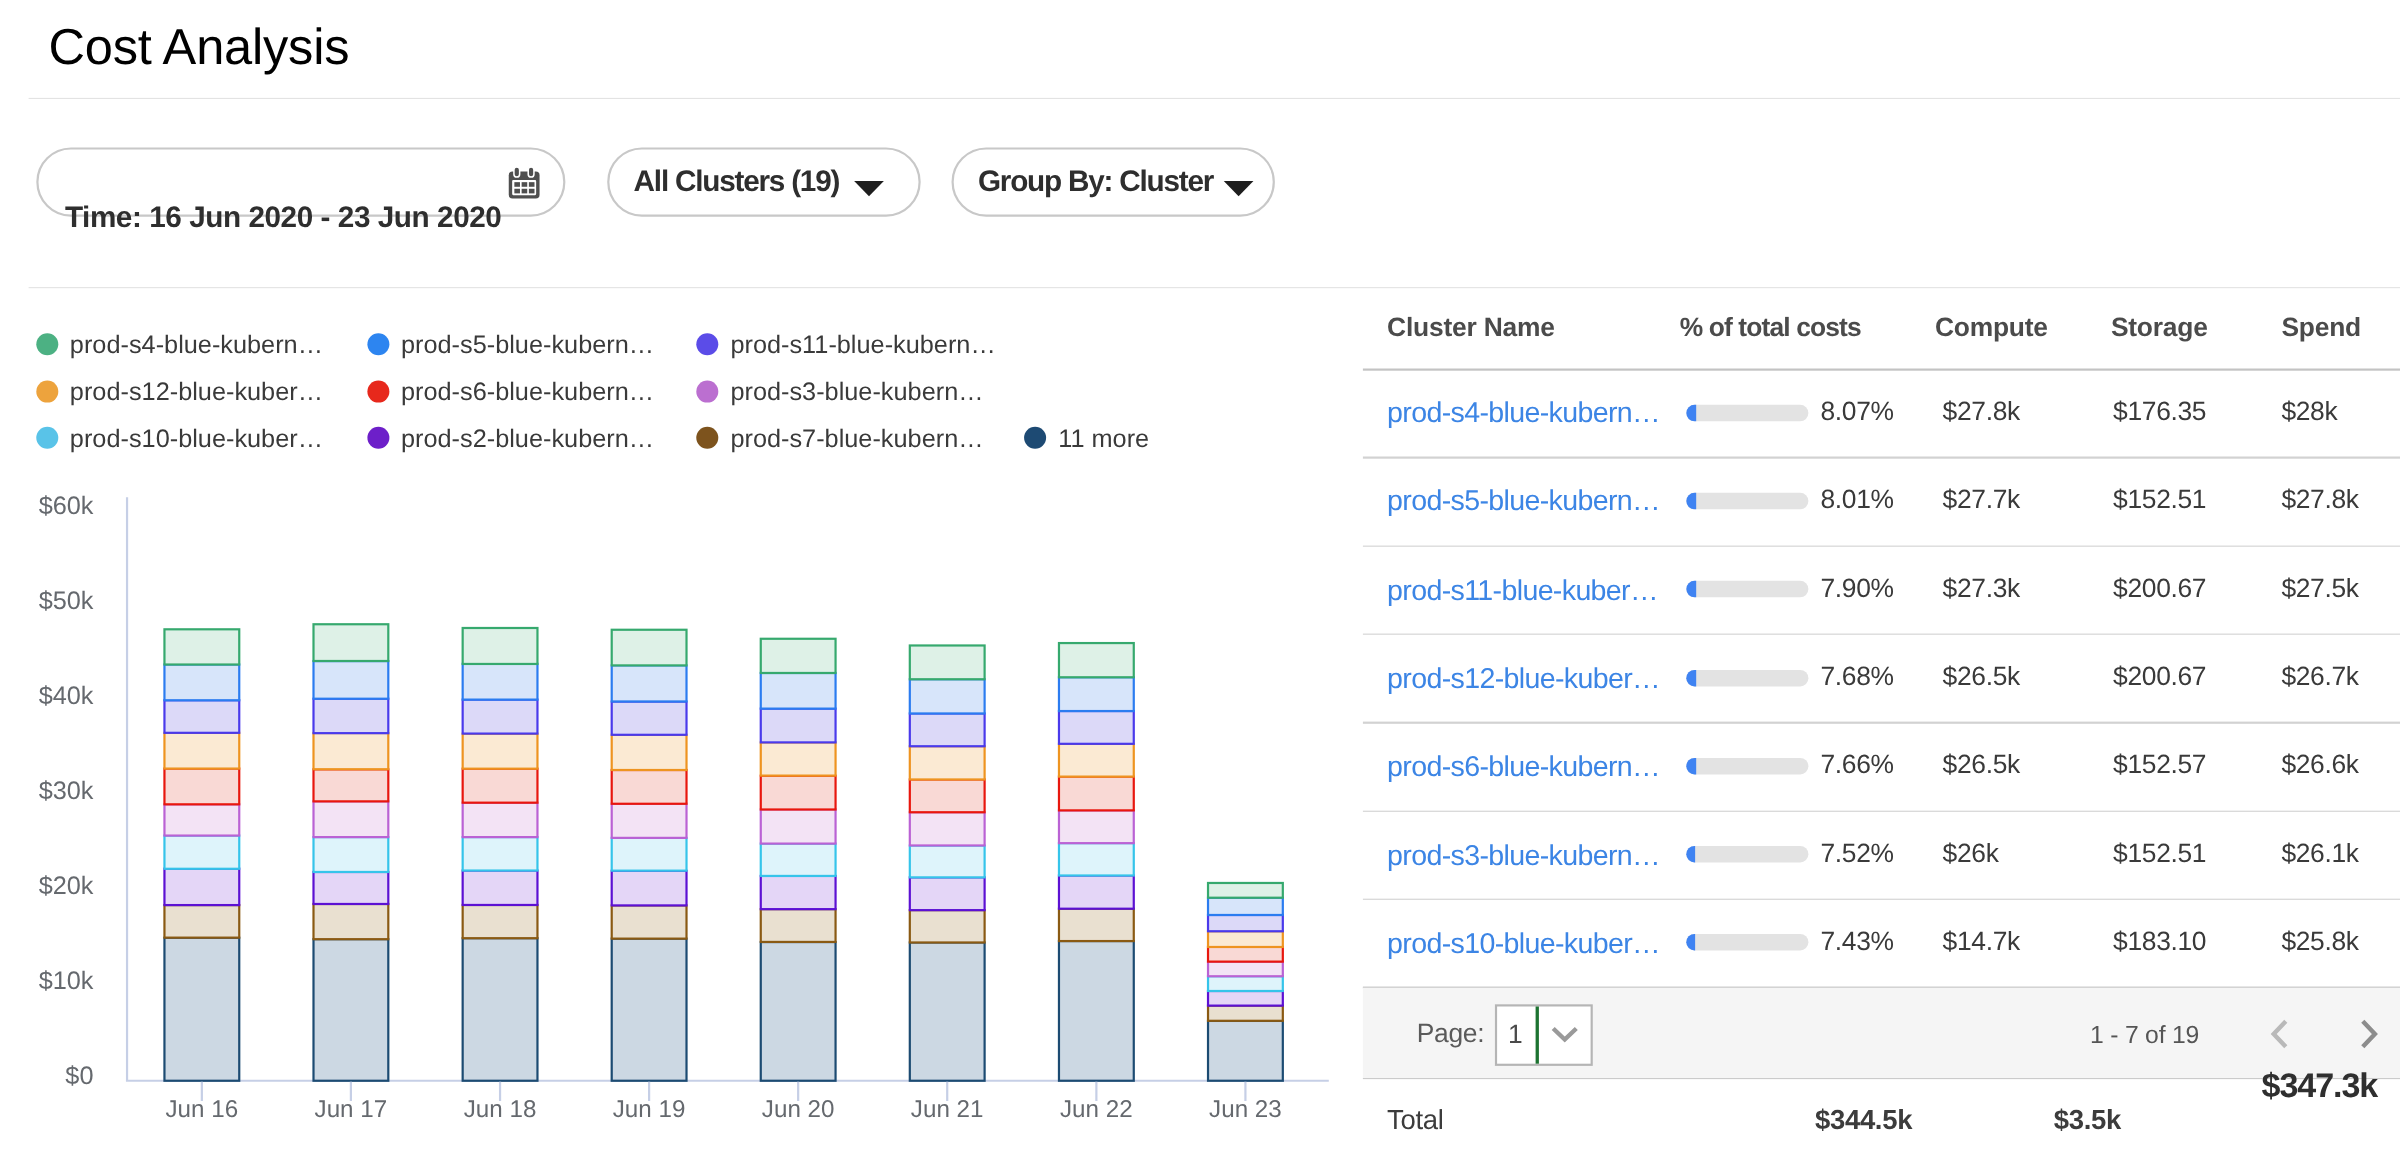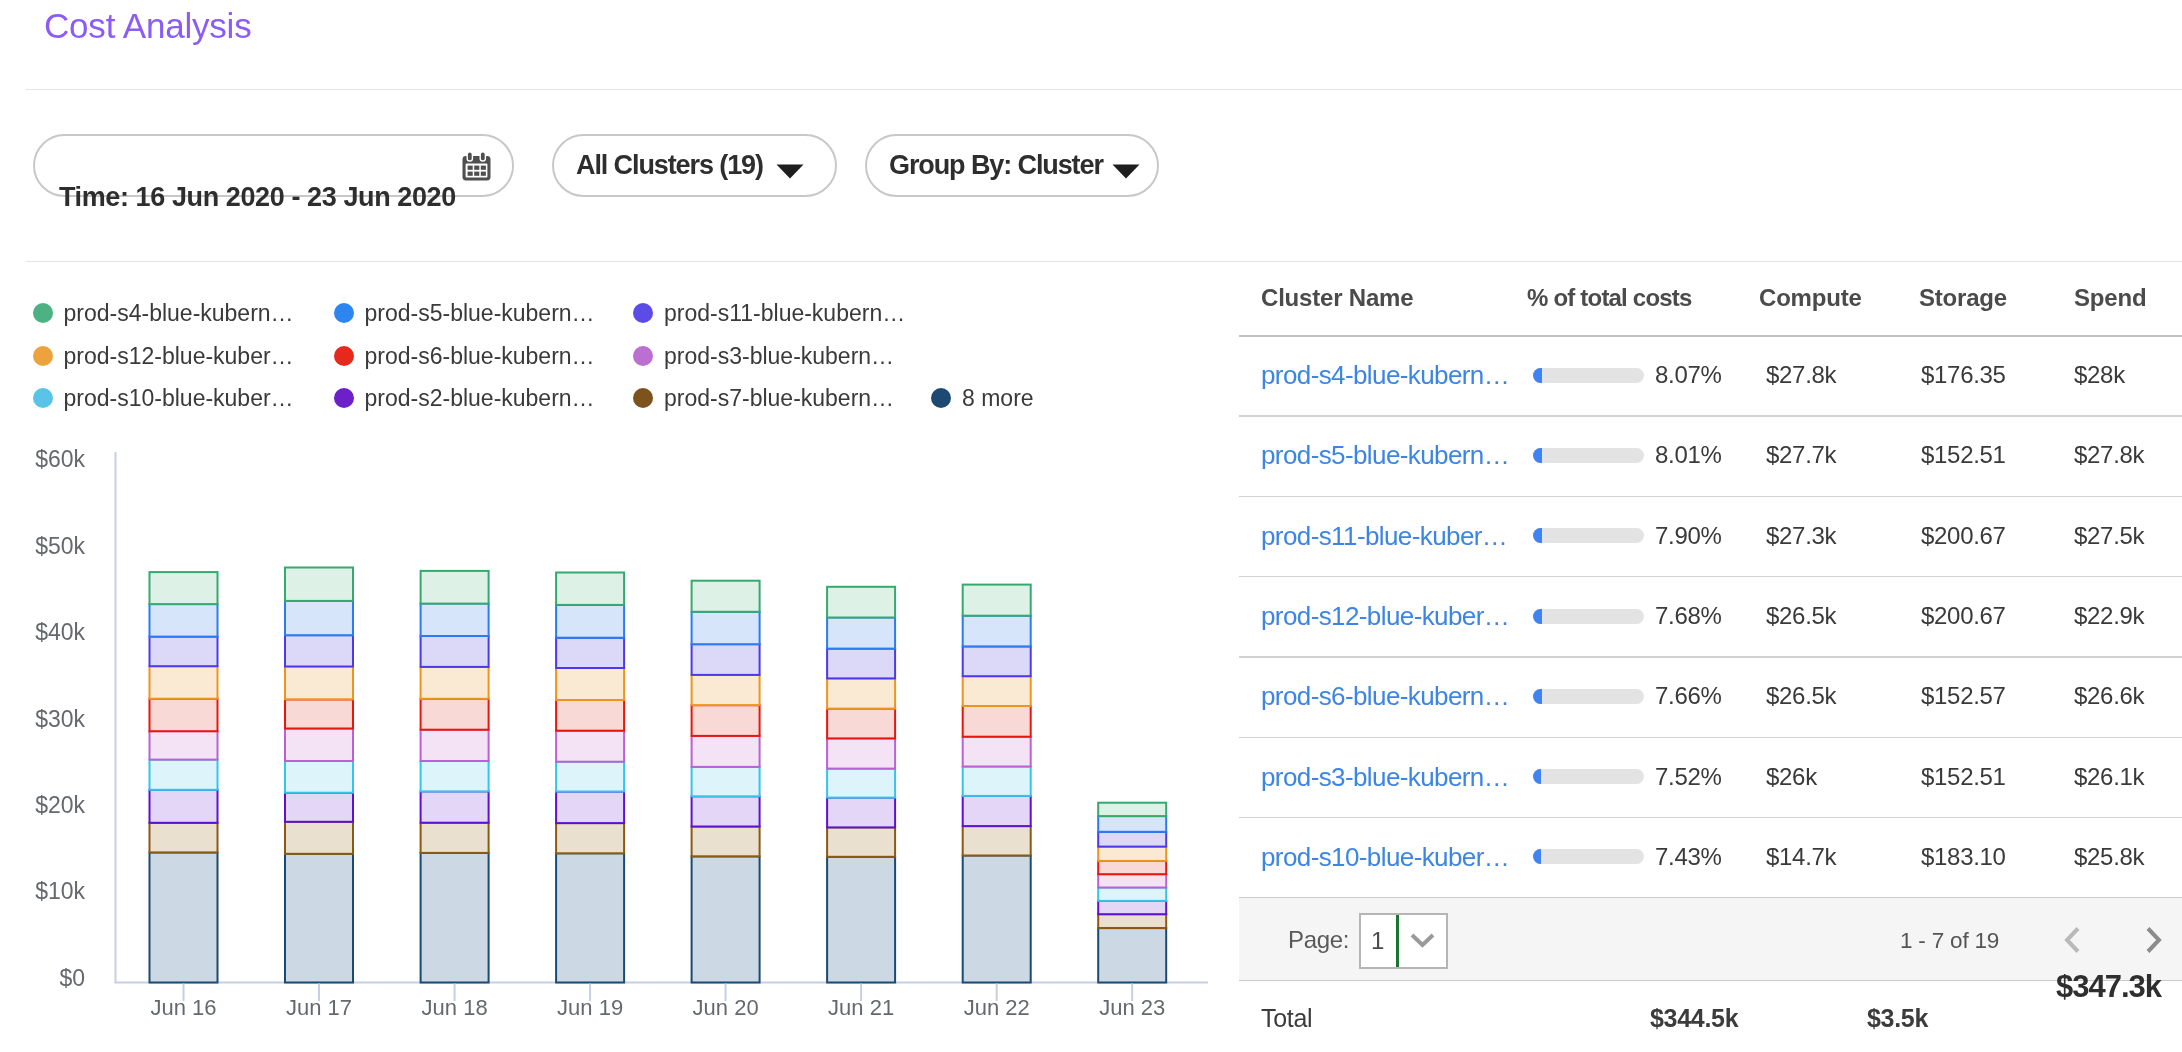--- a/index.html
+++ b/index.html
@@ -8,21 +8,21 @@
 .th  { position:absolute; font-size:24px; line-height:26px; font-weight:bold; color:#4b4b4b; letter-spacing:-0.2px; }
 .lnk { position:absolute; font-size:26px; line-height:32px; color:#3c85e5; letter-spacing:-0.6px; }
 .tc  { position:absolute; font-size:24px; line-height:30px; color:#3a3a3a; letter-spacing:-0.3px; }
 .ftx { position:absolute; font-size:24px; line-height:30px; letter-spacing:-0.3px; }
 .tot { position:absolute; font-size:25px; line-height:30px; color:#3c3c3c; letter-spacing:-0.3px; }
 .pill { position:absolute; top:134px; height:63px; border:2px solid #c8c8c8; border-radius:32px; background:#fff; }
 .btx { position:absolute; font-size:27px; line-height:31px; font-weight:bold; color:#2e2e2e; letter-spacing:-1.1px; }
 .btx1 { letter-spacing:-0.4px;margin-top:32px; }
 </style></head>
 <body>
-<div class="abs" style="left:44px;top:4px;font-size:35px;line-height:44px;color:#8b5cf6;letter-spacing:-0.2px">Cost Analysis</div>
+<div class="abs" style="left:44px;top:20px;font-size:46px;line-height:44px;color:#000000;letter-spacing:-0.2px">Cost Analysis</div>
 <div class="abs" style="left:26px;right:0;top:88.5px;height:1.5px;background:#e3e3e3"></div>
 <div class="abs" style="left:26px;right:0;top:260.5px;height:1.5px;background:#e3e3e3"></div>
 <div class="pill" style="left:33px;width:481px"></div>
 <div class="btx btx1" style="left:59px;top:150px">Time: 16 Jun 2020 - 23 Jun 2020</div>
 <svg width="31" height="31" viewBox="0 0 31 31" style="position:absolute;left:461px;top:151px">
 <rect x="1.5" y="5" width="28" height="24.5" rx="3.4" fill="#4f4f4f"></rect>
 <rect x="4.6" y="12.6" width="21.8" height="13.8" rx="1" fill="#fff"></rect>
 <rect x="6.2" y="0.8" width="5.2" height="9.2" rx="2.6" fill="#4f4f4f" stroke="#fff" stroke-width="1.4"></rect>
 <rect x="19.2" y="0.8" width="5.2" height="9.2" rx="2.6" fill="#4f4f4f" stroke="#fff" stroke-width="1.4"></rect>
 <g fill="#4f4f4f">
@@ -56,21 +56,21 @@
 <div class="ltx" style="left:364.5px;top:341px">prod-s6-blue-kubern…</div>
 <div style="position:absolute;left:633px;top:346px;width:20px;height:20px;border-radius:50%;background:#bb6fd0"></div>
 <div class="ltx" style="left:664px;top:341px">prod-s3-blue-kubern…</div>
 <div style="position:absolute;left:32.5px;top:388px;width:20px;height:20px;border-radius:50%;background:#59c3e8"></div>
 <div class="ltx" style="left:63.5px;top:383px">prod-s10-blue-kuber…</div>
 <div style="position:absolute;left:333.5px;top:388px;width:20px;height:20px;border-radius:50%;background:#6d1fc9"></div>
 <div class="ltx" style="left:364.5px;top:383px">prod-s2-blue-kubern…</div>
 <div style="position:absolute;left:633px;top:388px;width:20px;height:20px;border-radius:50%;background:#7d531d"></div>
 <div class="ltx" style="left:664px;top:383px">prod-s7-blue-kubern…</div>
 <div style="position:absolute;left:931px;top:388px;width:20px;height:20px;border-radius:50%;background:#1d4a73"></div>
-<div class="ltx" style="left:962px;top:383px">8 more</div>
+<div class="ltx" style="left:962px;top:383px">11 more</div>
 <svg width="2182" height="1052" viewBox="0 0 2182 1052" style="position:absolute;left:0;top:0" xmlns="http://www.w3.org/2000/svg">
     <line x1="115.5" y1="452" x2="115.5" y2="982.5" stroke="#c6cfe6" stroke-width="2"></line>
     <line x1="114.5" y1="982.5" x2="1208" y2="982.5" stroke="#c6cfe6" stroke-width="2"></line>
     <text x="85" y="979.7" text-anchor="end" dominant-baseline="middle" font-family="Liberation Sans, sans-serif" font-size="23" fill="#65696e">$0</text>
     <text x="85" y="893.3" text-anchor="end" dominant-baseline="middle" font-family="Liberation Sans, sans-serif" font-size="23" fill="#65696e">$10k</text>
     <text x="85" y="806.9" text-anchor="end" dominant-baseline="middle" font-family="Liberation Sans, sans-serif" font-size="23" fill="#65696e">$20k</text>
     <text x="85" y="720.5" text-anchor="end" dominant-baseline="middle" font-family="Liberation Sans, sans-serif" font-size="23" fill="#65696e">$30k</text>
     <text x="85" y="634.1" text-anchor="end" dominant-baseline="middle" font-family="Liberation Sans, sans-serif" font-size="23" fill="#65696e">$40k</text>
     <text x="85" y="547.7" text-anchor="end" dominant-baseline="middle" font-family="Liberation Sans, sans-serif" font-size="23" fill="#65696e">$50k</text>
     <text x="85" y="461.3" text-anchor="end" dominant-baseline="middle" font-family="Liberation Sans, sans-serif" font-size="23" fill="#65696e">$60k</text>
@@ -204,21 +204,21 @@
 <div class="tc" style="left:1655px;top:520.8px">7.90%</div>
 <div class="tc" style="left:1766px;top:520.8px">$27.3k</div>
 <div class="tc" style="left:1921px;top:520.8px">$200.67</div>
 <div class="tc" style="left:2074px;top:520.8px">$27.5k</div>
 <div class="lnk" style="left:1261px;top:600.0px">prod-s12-blue-kuber…</div>
 <div style="position:absolute;left:1533px;top:608.5px;width:111px;height:15px;border-radius:8px;background:#e3e3e3"></div>
 <div style="position:absolute;left:1533px;top:608.5px;width:8.5px;height:15px;border-radius:8px 0 0 8px;background:#3f83f2"></div>
 <div class="tc" style="left:1655px;top:601.0px">7.68%</div>
 <div class="tc" style="left:1766px;top:601.0px">$26.5k</div>
 <div class="tc" style="left:1921px;top:601.0px">$200.67</div>
-<div class="tc" style="left:2074px;top:601.0px">$22.9k</div>
+<div class="tc" style="left:2074px;top:601.0px">$26.7k</div>
 <div class="lnk" style="left:1261px;top:680.3px">prod-s6-blue-kubern…</div>
 <div style="position:absolute;left:1533px;top:688.8px;width:111px;height:15px;border-radius:8px;background:#e3e3e3"></div>
 <div style="position:absolute;left:1533px;top:688.8px;width:8.5px;height:15px;border-radius:8px 0 0 8px;background:#3f83f2"></div>
 <div class="tc" style="left:1655px;top:681.3px">7.66%</div>
 <div class="tc" style="left:1766px;top:681.3px">$26.5k</div>
 <div class="tc" style="left:1921px;top:681.3px">$152.57</div>
 <div class="tc" style="left:2074px;top:681.3px">$26.6k</div>
 <div class="lnk" style="left:1261px;top:760.6px">prod-s3-blue-kubern…</div>
 <div style="position:absolute;left:1533px;top:769.1px;width:111px;height:15px;border-radius:8px;background:#e3e3e3"></div>
 <div style="position:absolute;left:1533px;top:769.1px;width:8.3px;height:15px;border-radius:8px 0 0 8px;background:#3f83f2"></div>

